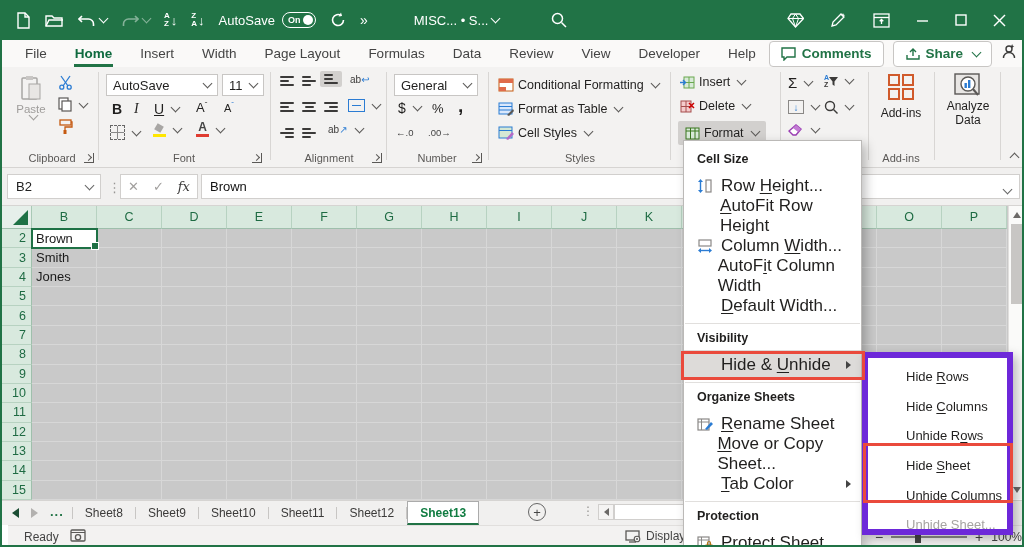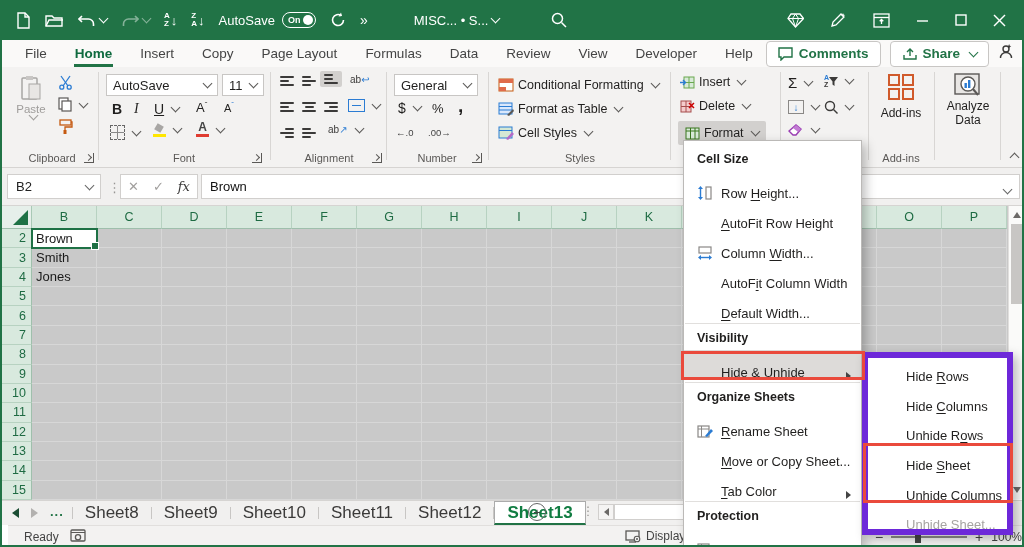--- a/index.html
+++ b/index.html
@@ -96,21 +96,21 @@
   .vthumb{position:absolute;left:2px;top:18px;width:11px;height:80px;background:#C8C6C4}
   
   .stbar{position:absolute;top:500px;left:0;width:1024px;height:25px;background:#F1F0EF;
          border-top:1px solid #D6D4D2;box-sizing:border-box;display:flex;align-items:stretch}
   .stnav{display:flex;align-items:center;gap:12px;margin-left:12px;margin-right:8px}
   .tleft{width:0;height:0;border-top:5px solid transparent;border-bottom:5px solid transparent;border-right:7px solid #1B4D33}
   .tright{width:0;height:0;border-top:5px solid transparent;border-bottom:5px solid transparent;border-left:7px solid #B3B1AF}
   .tdots{color:#217346;font-weight:bold;font-size:13px;letter-spacing:1px;margin-top:-4px}
   .stabs{display:flex;align-items:stretch}
   .tdiv{width:1px;background:#C8C6C4;margin:6px 0}
-  .stab{display:flex;align-items:center;padding:0 12px;font-size:17px;color:#3B3A39;white-space:nowrap}
+  .stab{display:flex;align-items:center;padding:0 12px;font-size:12px;color:#3B3A39;white-space:nowrap}
   .stab.active{background:#fff;color:#107C41;font-weight:bold;border:1px solid #ABABAB;
                border-bottom:2px solid #217346;box-sizing:border-box}
   .plusbtn{position:absolute;left:528px;top:3px;width:18px;height:18px;border:1.4px solid #666;
            border-radius:50%;color:#444;display:flex;align-items:center;justify-content:center;
            font-size:13px;line-height:1;box-sizing:border-box}
   .stdots{position:absolute;left:582px;top:4px;color:#979593;font-size:12px}
   .hscroll-arrow{position:absolute;left:598px;top:4px;width:16px;height:16px;background:#F5F4F3;
                  border:1px solid #D1CFCD;display:flex;align-items:center;justify-content:center;box-sizing:border-box}
   .hscroll-arrow .t{width:0;height:0;border-top:4px solid transparent;border-bottom:4px solid transparent;border-right:5px solid #6B6967}
   .hscroll{position:absolute;left:614px;top:4px;width:394px;height:16px;background:#fff;border:1px solid #D1CFCD;box-sizing:border-box}
@@ -125,21 +125,21 @@
   .zhandle{position:absolute;left:24px;top:-5px;width:6px;height:12px;background:#444}
   
   .menu{position:absolute;left:683px;top:140px;width:179px;bottom:0;background:#fff;
         border:1px solid #BBB9B7;box-shadow:4px 4px 10px rgba(0,0,0,.25);z-index:20;
         box-sizing:border-box;padding-top:6px;overflow:hidden}
   .submenu{position:absolute;left:862px;top:352px;width:151px;height:183px;background:#fff;
            border:6px solid #6d28d9;box-shadow:4px 4px 10px rgba(0,0,0,.25);z-index:21;
            box-sizing:border-box;padding-top:4px;overflow:hidden}
   .mhead{height:24px;display:flex;align-items:center;padding-left:13px;font-weight:bold;
          font-size:12.5px;color:#201F1E}
-  .mitem{height:30px;display:flex;align-items:flex-end;padding-left:13px;font-size:13px;color:#201F1E;position:relative}
+  .mitem{height:30px;display:flex;align-items:center;padding-left:13px;font-size:17px;color:#201F1E;position:relative}
   .mitem .mic{width:24px;display:flex;align-items:center}
   .mitem .noic{width:24px}
   .mitem.hl{background:#DDDBD9}
   .msep{height:1px;background:#E1DFDD;margin:2px 1px}
   .marrow{position:absolute;right:10px;width:0;height:0;border-top:4px solid transparent;
           border-bottom:4px solid transparent;border-left:5px solid #444}
   .smitem{height:29.6px;display:flex;align-items:center;padding-left:38px;font-size:13px;color:#201F1E}
   .smitem.disabled{color:#A6A4A2}
   u{text-underline-offset:2px}
   
@@ -259,21 +259,21 @@
         </svg>
     </span>
   </div>
 </div>
 
 <div class="tabrow">
   <div class="rtabs">
       <span class="rtab">File</span>
       <span class="rtab active">Home</span>
       <span class="rtab">Insert</span>
-      <span class="rtab">Copy</span>
+      <span class="rtab">Width</span>
       <span class="rtab">Page Layout</span>
       <span class="rtab">Formulas</span>
       <span class="rtab">Data</span>
       <span class="rtab">Review</span>
       <span class="rtab">View</span>
       <span class="rtab">Developer</span>
       <span class="rtab">Help</span>
     </div>
   <div class="tr-right">
     <span class="pillbtn">

